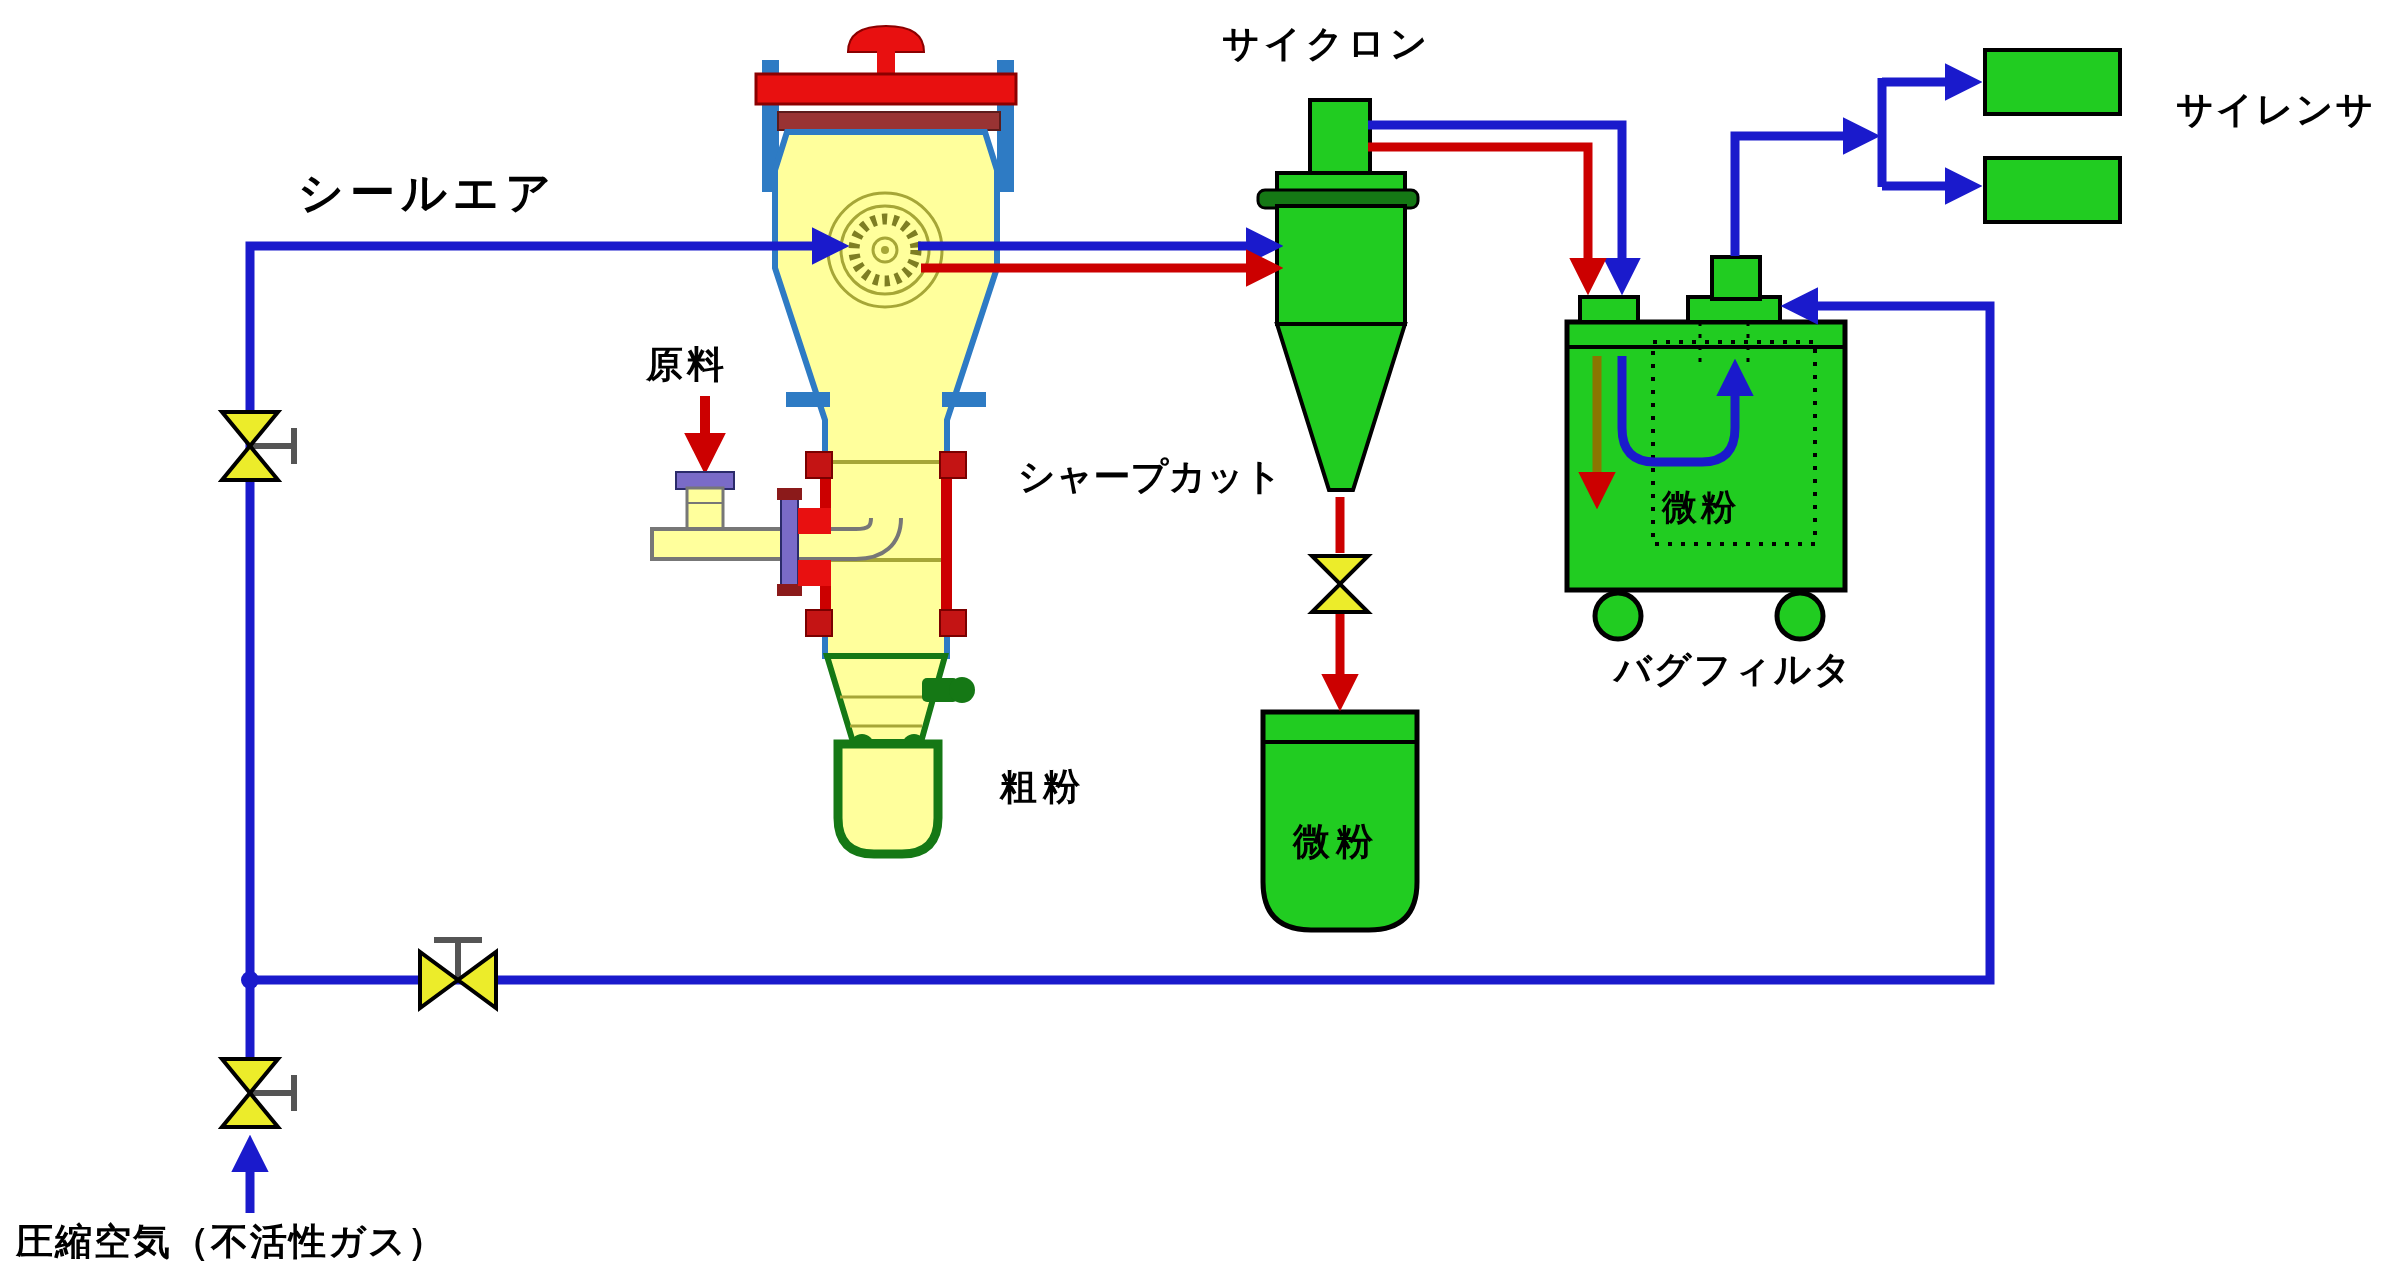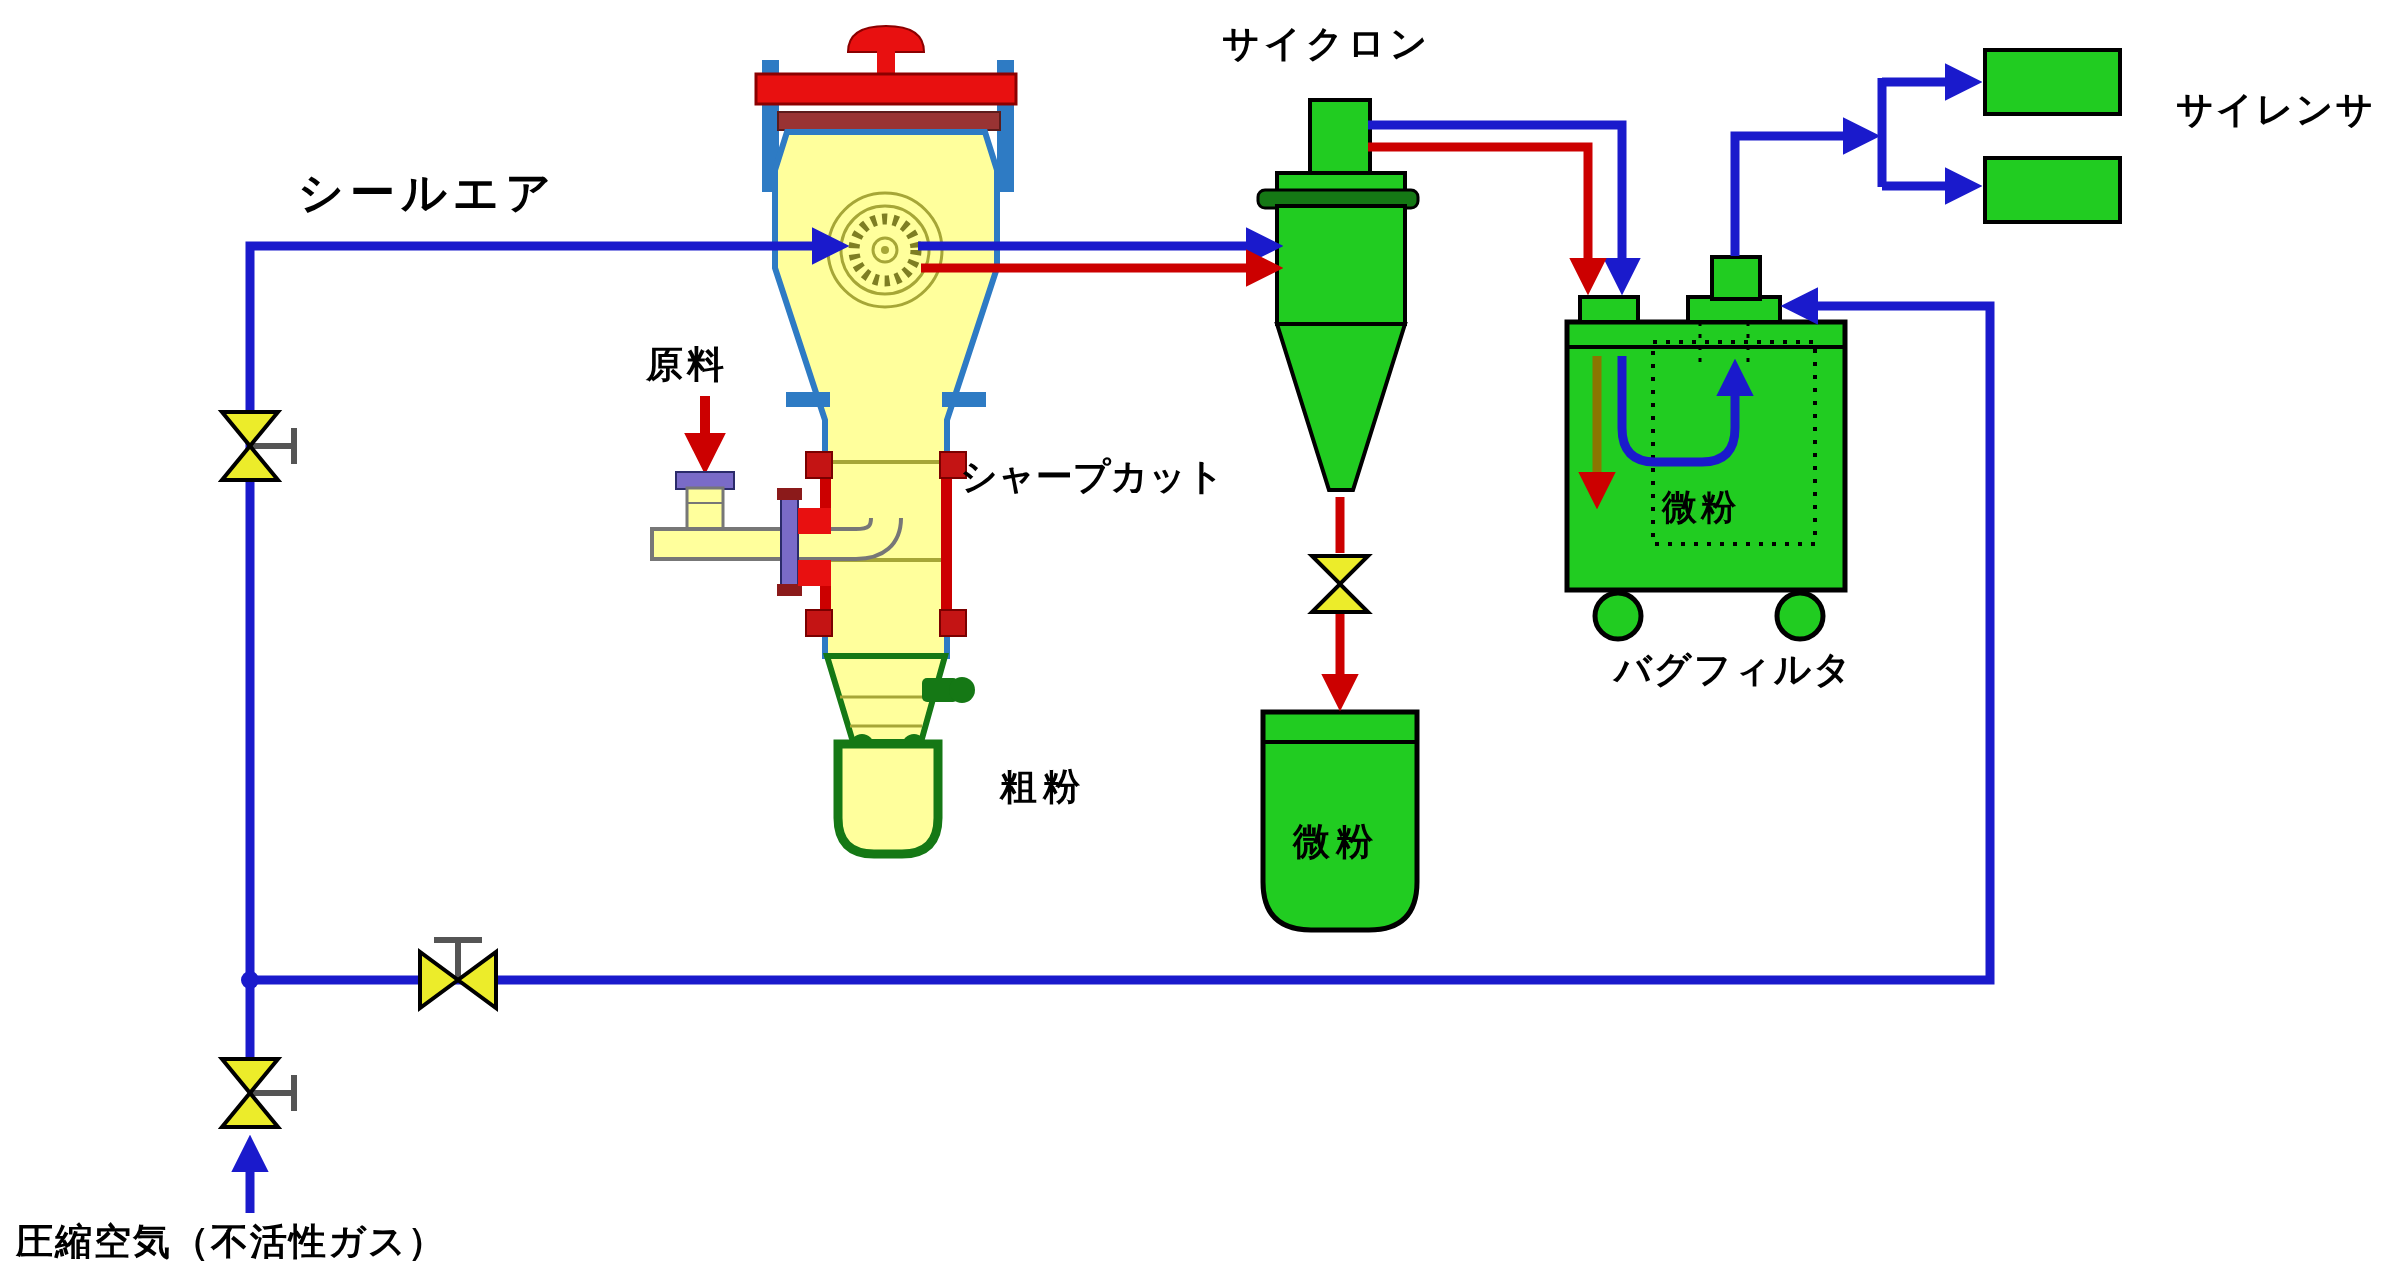--- a/index.html
+++ b/index.html
@@ -5,21 +5,21 @@
   html,body { margin:0; padding:0; background:#ffffff; }
   #stage {
     position:relative; width:2400px; height:1284px; background:#ffffff;
     font-family:"Liberation Sans","DejaVu Sans",sans-serif; overflow:hidden;
   }
   #stage svg { position:absolute; left:0; top:0; }
   .lbl {
     position:absolute; font-weight:bold; color:#000; white-space:nowrap;
     font-size:37px; line-height:1.2;
   }
-  .lbl-center { text-align:left;margin-left:8px; }
+  .lbl-center { text-align:right; }
 </style>
 </head>
 <body>
 
 <div id="stage">
 
 <svg width="2400" height="1284" viewBox="0 0 2400 1284">
   <defs>
     <marker id="ab" viewBox="0 0 10 10" refX="7" refY="5" markerWidth="4.2" markerHeight="4.2" orient="auto">
       <path d="M0 0 L10 5 L0 10 Z" style="fill:var(--pipe-blue)"></path>

